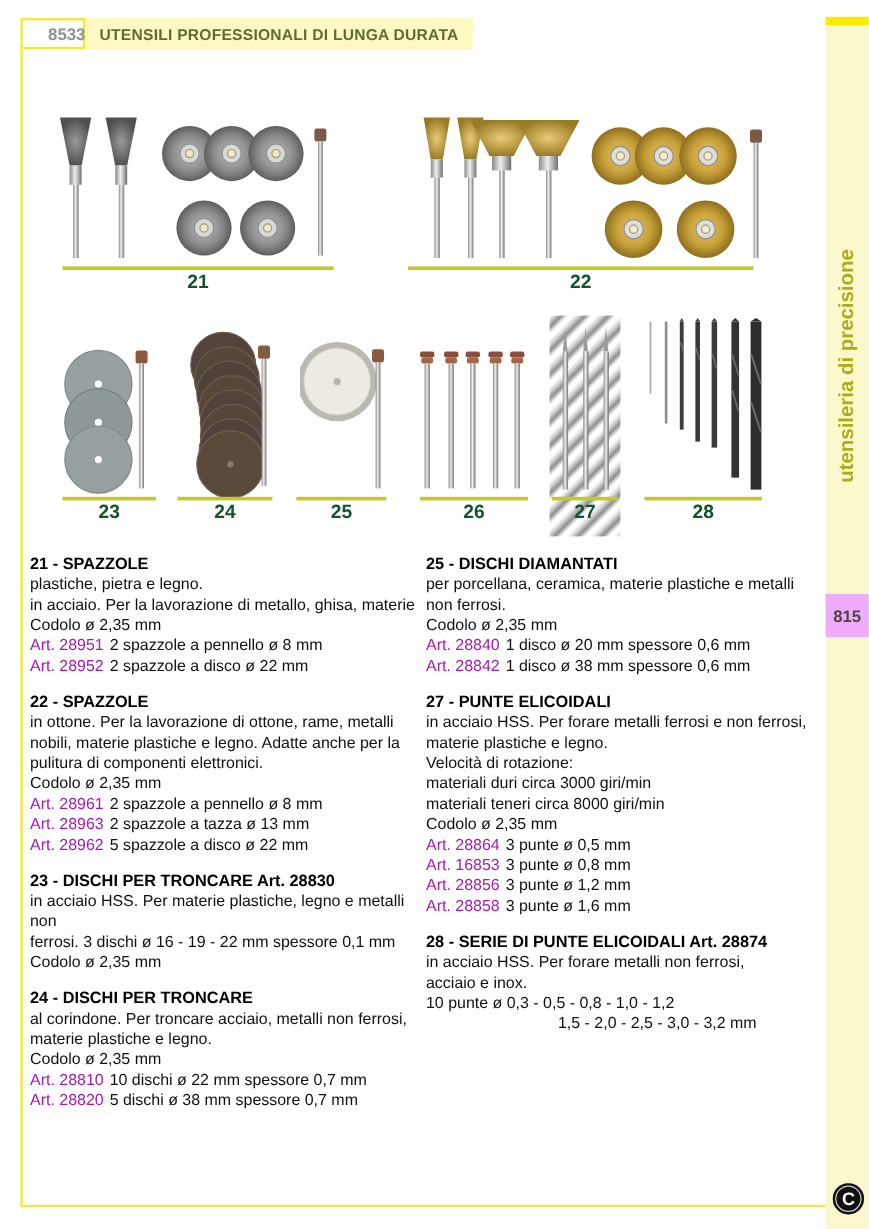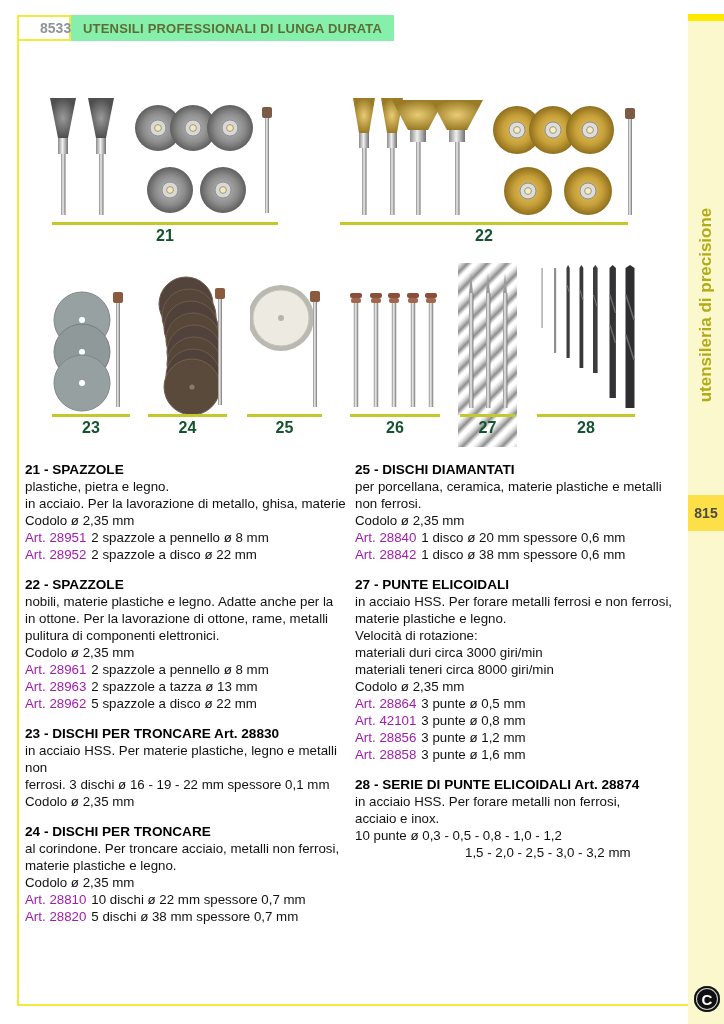--- a/index.html
+++ b/index.html
@@ -8,30 +8,30 @@
     font-family:"Liberation Sans",sans-serif;color:#111;overflow:hidden;
   }
   
   .frame-left{position:absolute;left:17px;top:38px;width:2px;height:968px;background:#f3e93c;}
   .frame-bottom{position:absolute;left:17px;top:1004px;width:671px;height:2px;background:#f3e93c;}
 
   
   .header{position:absolute;left:17px;top:15px;height:26px;display:flex;align-items:stretch;}
   .header-code{box-sizing:border-box;width:54px;background:#fff;border:2px solid #f3e93c;
     color:#8d9494;font-weight:bold;font-size:14px;display:flex;align-items:center;justify-content:center;padding-left:31px;}
-  .header-title{background:#86efac;color:#5d6d33;font-weight:bold;font-size:13px;
+  .header-title{background:#fef9c3;color:#5d6d33;font-weight:bold;font-size:13px;
     display:flex;align-items:center;padding:0 12px;letter-spacing:.2px;white-space:nowrap;}
 
   
   .side-strip{position:absolute;left:688px;top:14px;width:36px;height:1010px;background:#fbf8cd;}
   .side-cap{position:absolute;left:688px;top:14px;width:36px;height:7px;background:#ffe900;}
   .vtext-wrap{position:absolute;left:688px;top:140px;width:36px;height:330px;}
   .vtext-wrap span{position:absolute;left:50%;top:50%;transform:translate(-50%,-50%) rotate(-90deg);
     white-space:nowrap;font-size:17px;font-weight:bold;color:#b2ab18;}
-  .badge-815{position:absolute;left:688px;top:495px;width:36px;height:36px;background:#fde047;
+  .badge-815{position:absolute;left:688px;top:495px;width:36px;height:36px;background:#f0abfc;
     color:#4b4b45;font-weight:bold;font-size:14px;display:flex;align-items:center;justify-content:center;}
   .logo-c{position:absolute;left:694px;top:986px;width:26px;height:26px;border-radius:50%;
     background:#101010;color:#fff;font-weight:bold;font-size:15px;display:flex;align-items:center;
     justify-content:center;box-shadow:inset 0 0 0 2px #101010, inset 0 0 0 3px #cfcfcf;}
 
   
   .g-line{position:absolute;height:3px;background:#c3c928;}
   .g-num{position:absolute;color:#14532d;font-weight:bold;font-size:16px;text-align:center;}
 
   .hatch27{position:absolute;left:458px;top:263px;width:59px;height:184px;
@@ -322,22 +322,22 @@
     <div class="prod-title">21 - SPAZZOLE</div>
     <div>plastiche, pietra e legno.</div>
     <div>in acciaio. Per la lavorazione di metallo, ghisa, materie</div>
     <div>Codolo ø 2,35 mm</div>
     <div><span class="art-code">Art. 28951</span><span>2 spazzole a pennello ø 8 mm</span></div>
     <div><span class="art-code">Art. 28952</span><span>2 spazzole a disco ø 22 mm</span></div>
   </div>
 
   <div class="prod">
     <div class="prod-title">22 - SPAZZOLE</div>
+    <div>in ottone. Per la lavorazione di ottone, rame, metalli</div>
     <div>nobili, materie plastiche e legno. Adatte anche per la</div>
-    <div>in ottone. Per la lavorazione di ottone, rame, metalli</div>
     <div>pulitura di componenti elettronici.</div>
     <div>Codolo ø 2,35 mm</div>
     <div><span class="art-code">Art. 28961</span><span>2 spazzole a pennello ø 8 mm</span></div>
     <div><span class="art-code">Art. 28963</span><span>2 spazzole a tazza ø 13 mm</span></div>
     <div><span class="art-code">Art. 28962</span><span>5 spazzole a disco ø 22 mm</span></div>
   </div>
 
   <div class="prod">
     <div class="prod-title">23 - DISCHI PER TRONCARE Art. 28830</div>
     <div>in acciaio HSS. Per materie plastiche, legno e metalli non</div>
@@ -370,21 +370,21 @@
 
   <div class="prod">
     <div class="prod-title">27 - PUNTE ELICOIDALI</div>
     <div>in acciaio HSS. Per forare metalli ferrosi e non ferrosi,</div>
     <div>materie plastiche e legno.</div>
     <div>Velocità di rotazione:</div>
     <div>materiali duri circa 3000 giri/min</div>
     <div>materiali teneri circa 8000 giri/min</div>
     <div>Codolo ø 2,35 mm</div>
     <div><span class="art-code">Art. 28864</span><span>3 punte ø 0,5 mm</span></div>
-    <div><span class="art-code">Art. 42101</span><span>3 punte ø 0,8 mm</span></div>
+    <div><span class="art-code">Art. 16853</span><span>3 punte ø 0,8 mm</span></div>
     <div><span class="art-code">Art. 28856</span><span>3 punte ø 1,2 mm</span></div>
     <div><span class="art-code">Art. 28858</span><span>3 punte ø 1,6 mm</span></div>
   </div>
 
   <div class="prod">
     <div class="prod-title">28 - SERIE DI PUNTE ELICOIDALI Art. 28874</div>
     <div>in acciaio HSS. Per forare metalli non ferrosi,</div>
     <div>acciaio e inox.</div>
     <div>10 punte ø 0,3 - 0,5 - 0,8 - 1,0 - 1,2</div>
     <div class="indent">1,5 - 2,0 - 2,5 - 3,0 - 3,2 mm</div>

